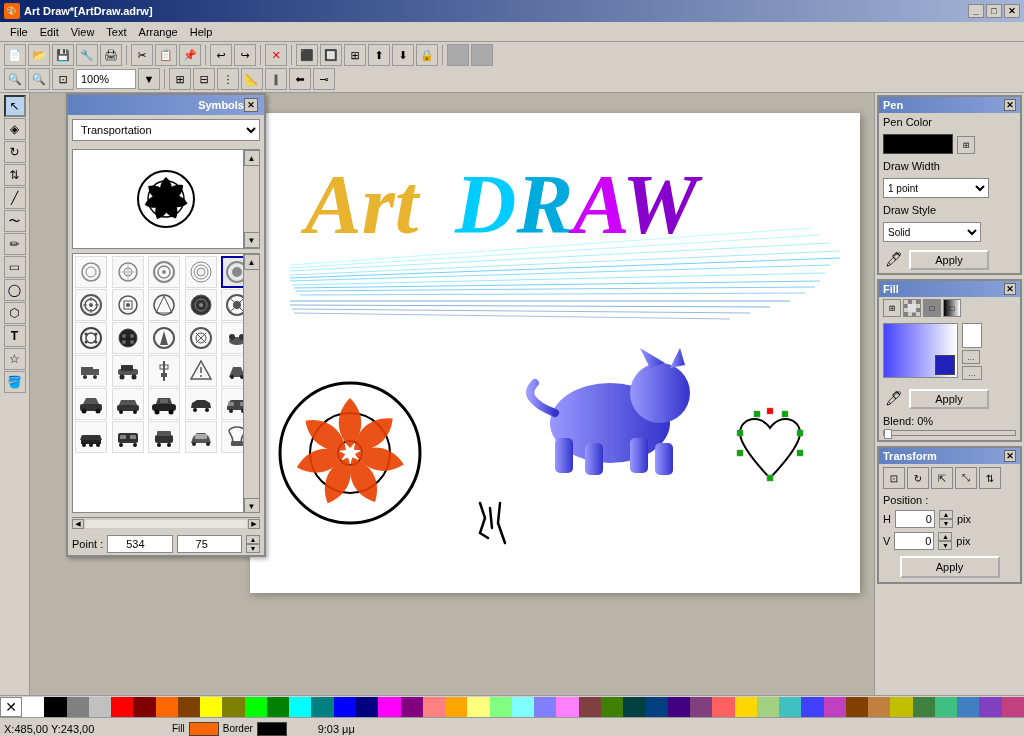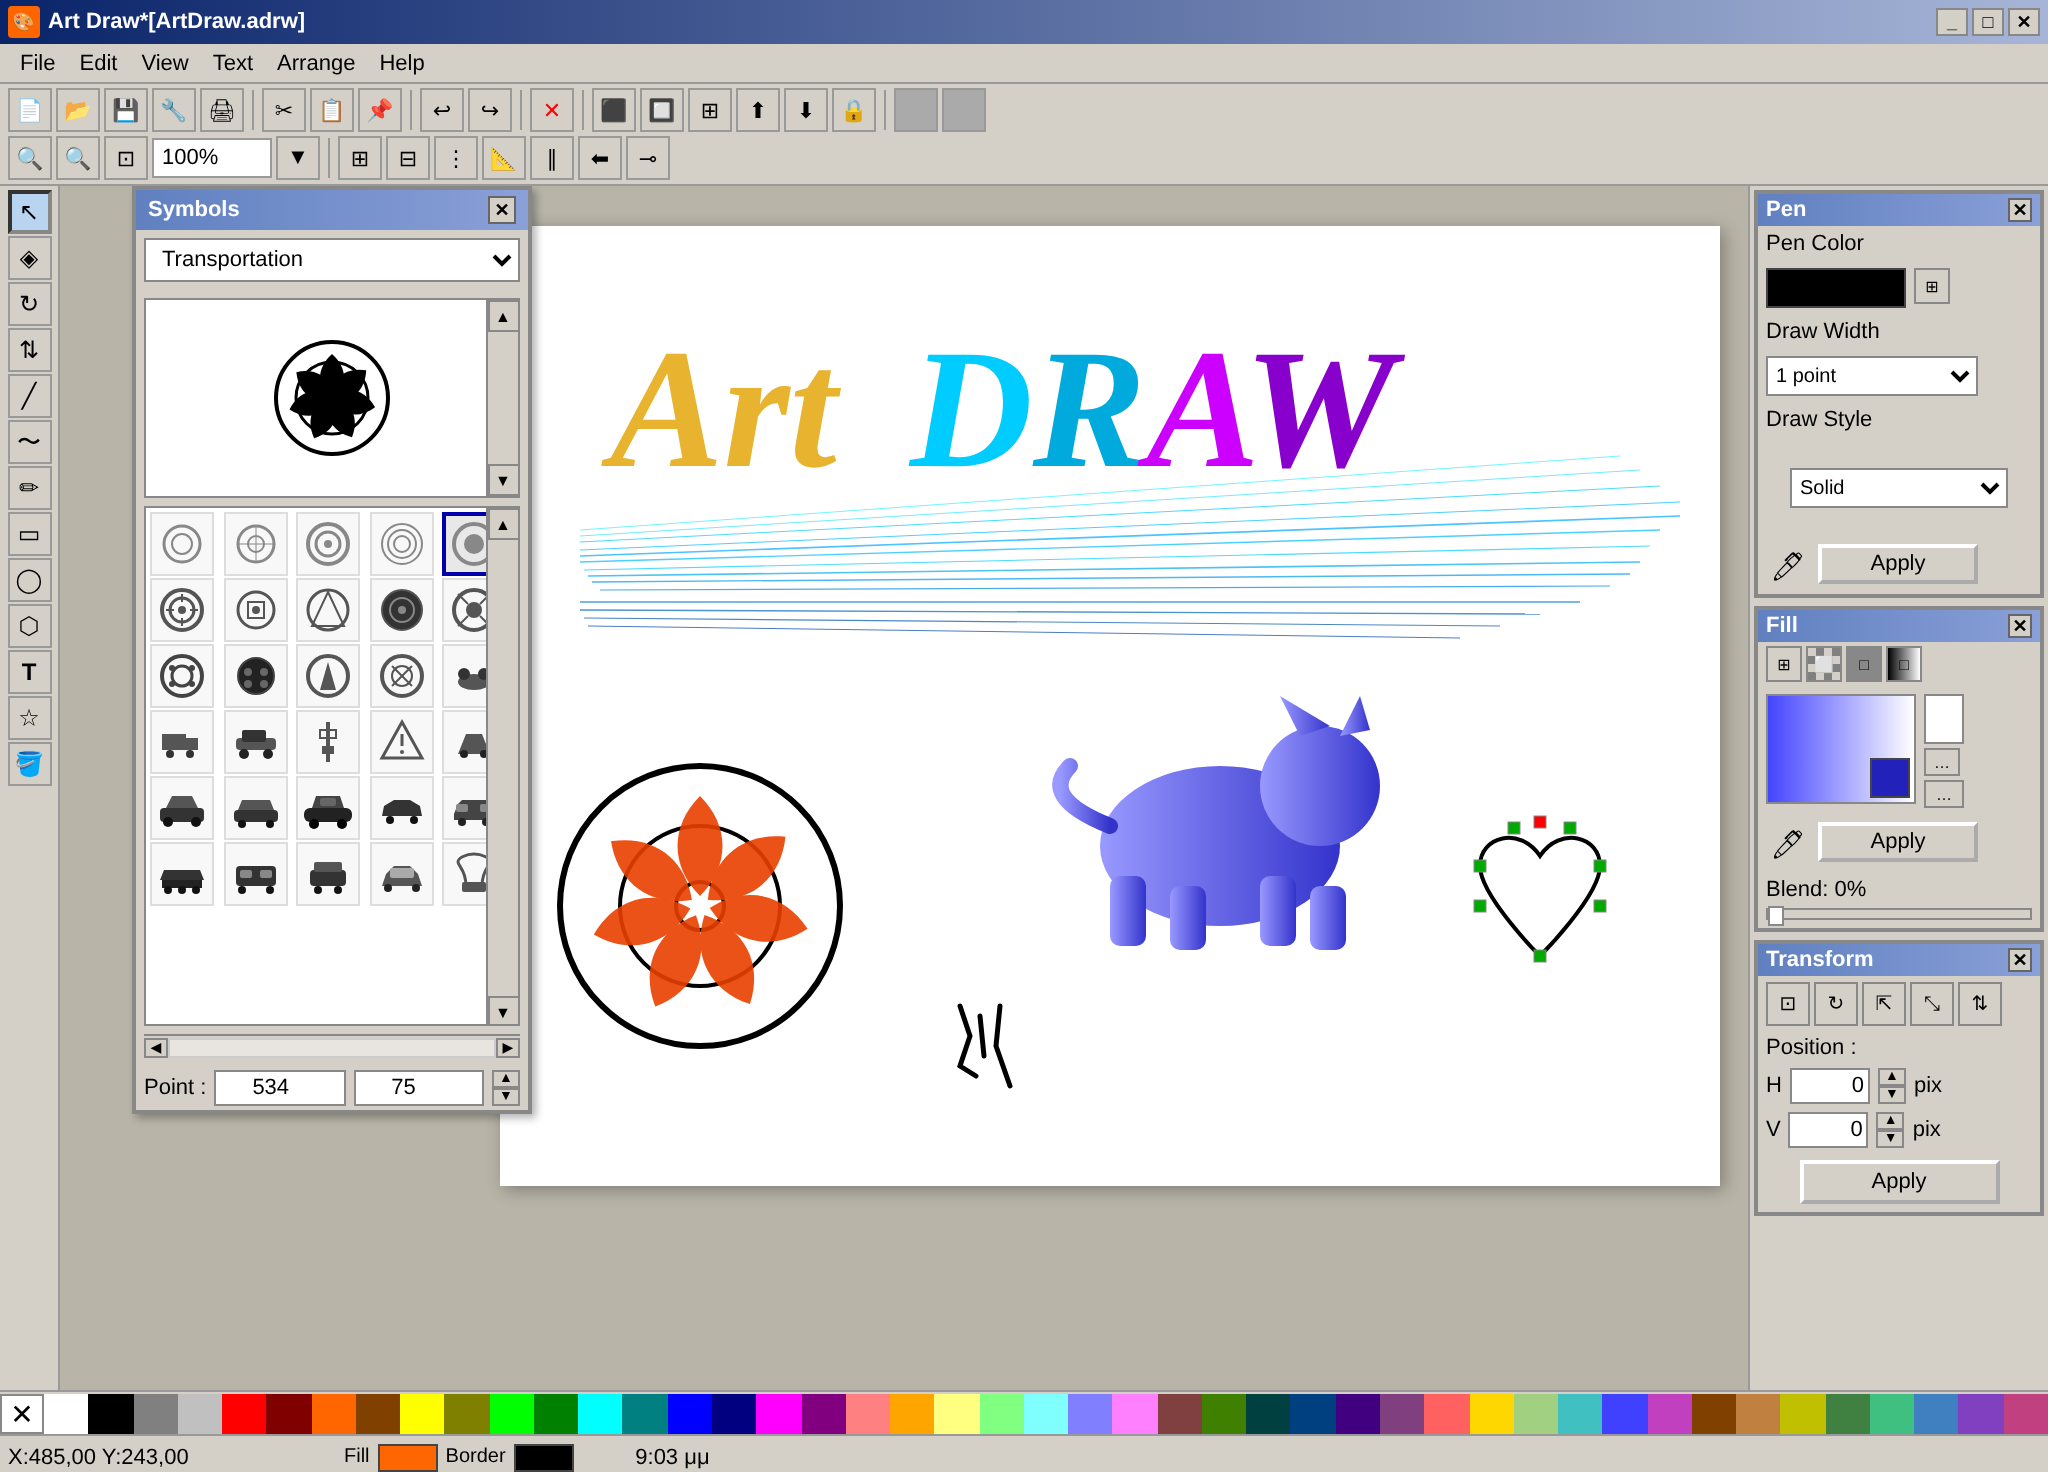--- a/index.html
+++ b/index.html
@@ -114,21 +114,21 @@
       background: #d4d0c8;
       border: 2px solid #888;
       box-shadow: 2px 2px 4px rgba(0,0,0,0.3);
       z-index: 10;
     }
     .symbols-title {
       background: linear-gradient(to right, #6080c0, #8aa0d8);
       color: white;
       padding: 3px 6px;
       display: flex;
-      justify-content: space-between;
+      justify-content: flex-end;
       align-items: center;
       font-size: 11px;
       font-weight: bold;
     }
     .symbols-close {
       width: 14px; height: 14px; background: #d4d0c8;
       border: 1px solid #666; display: flex; align-items: center;
       justify-content: center; cursor: pointer; font-size: 9px; color: #000;
     }
     .symbols-dropdown {
@@ -235,21 +235,21 @@
       justify-content: space-between;
       align-items: center;
     }
     .rp-close {
       width: 12px; height: 12px; background: #d4d0c8;
       border: 1px solid #666; display: flex; align-items: center;
       justify-content: center; font-size: 9px; color: #000; cursor: pointer;
     }
     .rp-row {
       display: flex;
-      align-items: flex-start;
+      align-items: flex-end;
       padding: 3px 4px;
       font-size: 11px;
       gap: 4px;
     }
     .color-box {
       width: 60px; height: 18px; background: black;
       border: 1px solid #444;
     }
     .grid-btn {
       width: 18px; height: 18px; background: #d4d0c8;
@@ -853,21 +853,21 @@
       </div>
       <div class="rp-row">
         <select class="rp-select" style="margin:0;width:106px;">
           <option>1 point</option>
         </select>
       </div>
       <div class="rp-row">
         <span>Draw Style</span>
       </div>
       <div class="rp-row">
-        <select class="rp-select" style="margin:12px;width:116px;">
+        <select class="rp-select" style="margin:0;width:98px;">
           <option>Solid</option>
         </select>
       </div>
       <div class="rp-row">
         <div class="pen-icon-btn">🖊</div>
         <div class="apply-btn" style="width:80px;height:20px;margin:0;border:2px outset #fff;font-size:11px;cursor:pointer;display:flex;align-items:center;justify-content:center;background:#d4d0c8;">Apply</div>
       </div>
     </div>
 
     <div class="rp-section">

